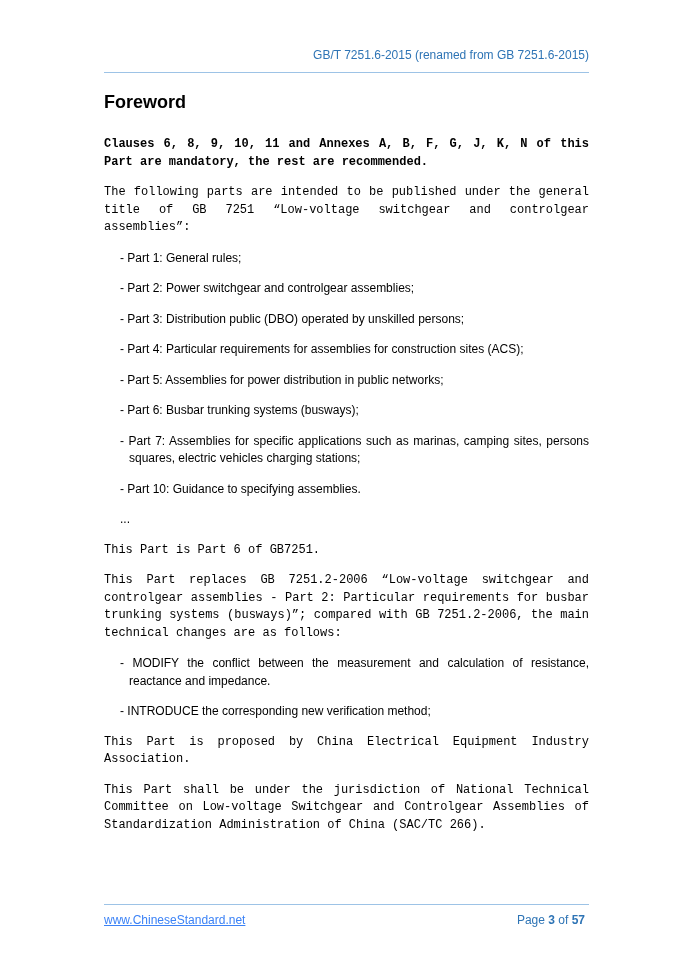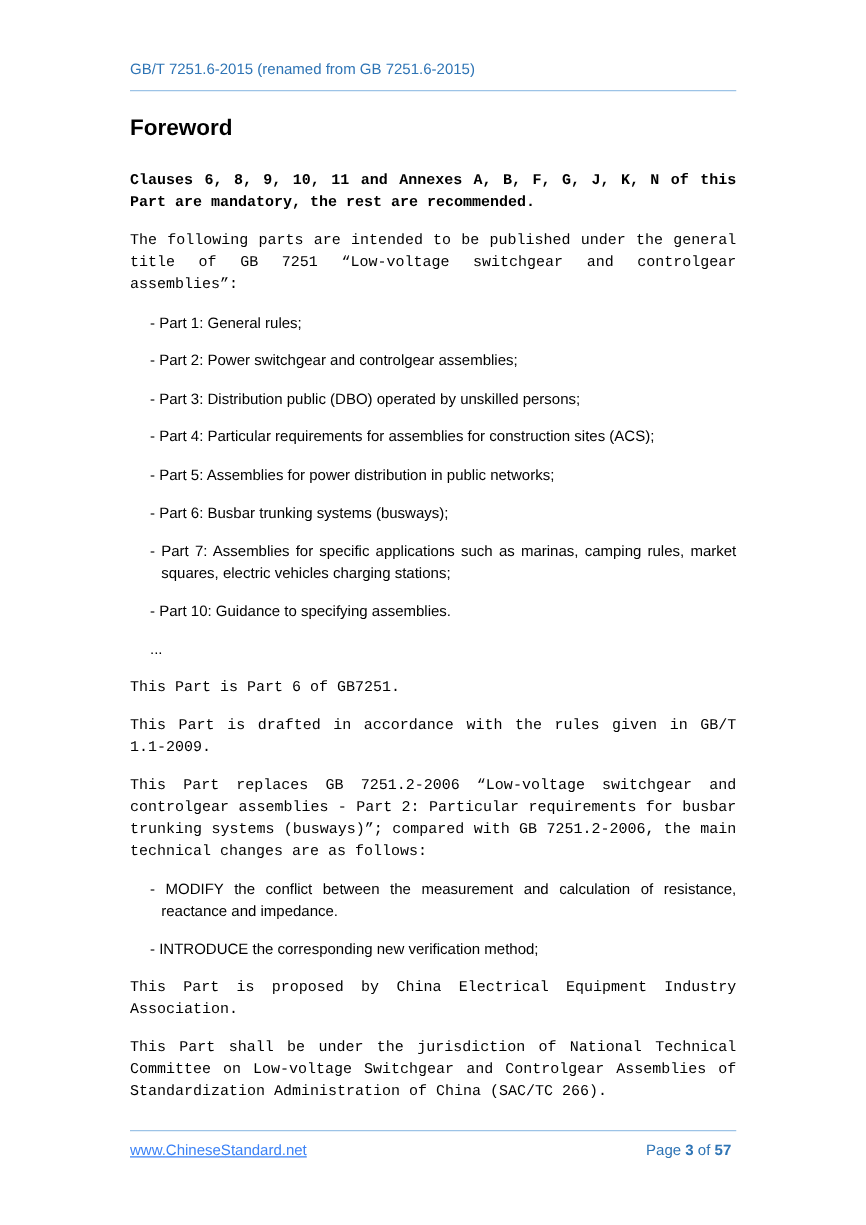--- a/index.html
+++ b/index.html
@@ -1,19 +1,19 @@
 <!DOCTYPE html>
 <html><head>
 <meta charset="utf-8">
 <style>
   html, body { margin: 0; padding: 0; background: #ffffff; }
   body { width: 693px; height: 980px; position: relative; overflow: hidden;
          font-family: "Liberation Sans", sans-serif; color: #000; }
   .page { position: absolute; left: 0; top: 0; width: 693px; height: 980px; background: #fff; }
-  .header { position: absolute; left: 104px; top: 48px; width: 485px; text-align: left;
+  .header { position: absolute; left: 104px; top: 48px; width: 485px; text-align: right;
             font-size: 12px; color: #2e74b5; }
   .header-rule { position: absolute; left: 104px; top: 72px; width: 485px; height: 0;
                  border-top: 1px solid #9dc3e6; }
   .title { position: absolute; left: 104px; top: 92px; width: 485px; text-align: left;
            font-size: 18px; font-weight: bold; }
   .body { position: absolute; left: 104px; top: 136px; width: 485px; font-size: 12px; line-height: 17.5px; }
   .p { margin: 0 0 13px 0; text-align: justify; font-family: Liberation Mono, monospace; }
   .p.bold { font-weight: bold; }
   .li { margin: 0 0 13px 0; padding-left: 25px; text-indent: -9px; text-align: justify; }
   .li-ell { margin: 0 0 13px 0; padding-left: 16px; }
@@ -36,26 +36,25 @@
   <div class="body">
     <p class="p bold">Clauses 6, 8, 9, 10, 11 and Annexes A, B, F, G, J, K, N of this Part are mandatory, the rest are recommended.</p>
     <p class="p">The following parts are intended to be published under the general title of GB 7251 “Low-voltage switchgear and controlgear assemblies”:</p>
 
     <p class="li">- Part 1: General rules;</p>
     <p class="li">- Part 2: Power switchgear and controlgear assemblies;</p>
     <p class="li">- Part 3: Distribution public (DBO) operated by unskilled persons;</p>
     <p class="li">- Part 4: Particular requirements for assemblies for construction sites (ACS);</p>
     <p class="li">- Part 5: Assemblies for power distribution in public networks;</p>
     <p class="li">- Part 6: Busbar trunking systems (busways);</p>
-    <p class="li">- Part 7: Assemblies for specific applications such as marinas, camping rules, market squares, electric vehicles charging stations;</p>
+    <p class="li">- Part 7: Assemblies for specific applications such as marinas, camping sites, persons squares, electric vehicles charging stations;</p>
     <p class="li">- Part 10: Guidance to specifying assemblies.</p>
     <p class="li-ell">...</p>
 
     <p class="p">This Part is Part 6 of GB7251.</p>
-    <p class="p">This Part is drafted in accordance with the rules given in GB/T 1.1-2009.</p>
     <p class="p">This Part replaces GB 7251.2-2006 “Low-voltage switchgear and controlgear assemblies - Part 2: Particular requirements for busbar trunking systems (busways)”; compared with GB 7251.2-2006, the main technical changes are as follows:</p>
 
     <p class="li">- MODIFY the conflict between the measurement and calculation of resistance, reactance and impedance.</p>
     <p class="li">- INTRODUCE the corresponding new verification method;</p>
 
     <p class="p">This Part is proposed by China Electrical Equipment Industry Association.</p>
     <p class="p">This Part shall be under the jurisdiction of National Technical Committee on Low-voltage Switchgear and Controlgear Assemblies of Standardization Administration of China (SAC/TC 266).</p>
   </div>
 
   <div class="footer-rule"></div>

